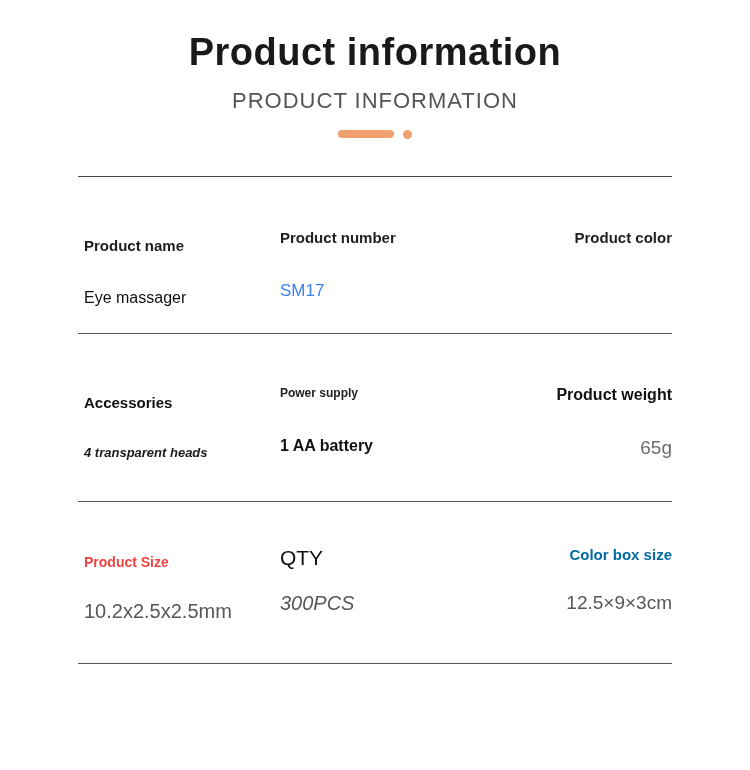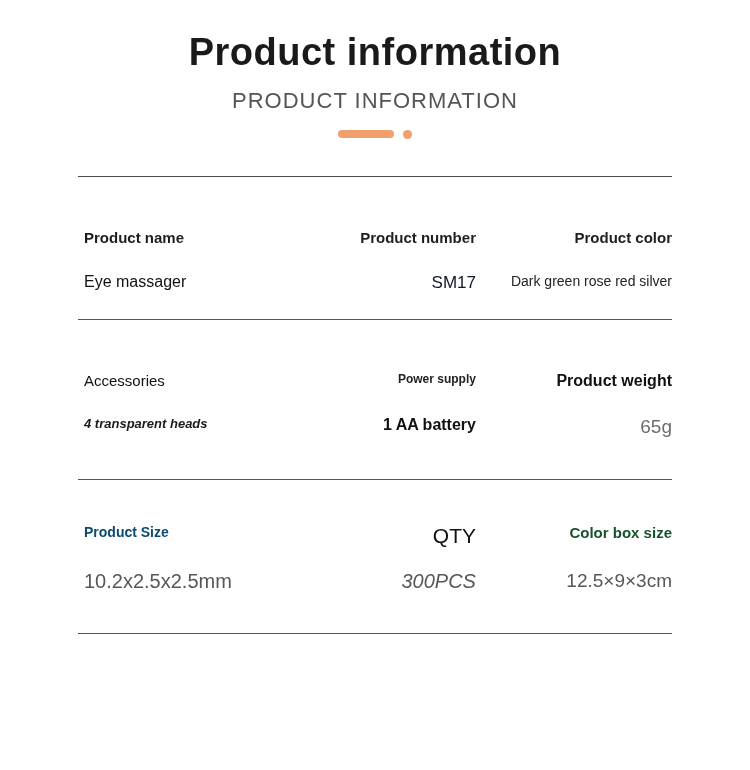--- a/index.html
+++ b/index.html
@@ -72,21 +72,21 @@
     background: #4a4a4a;
     width: 100%;
   }
   .rule.light {
     background: #555;
   }
   .cell {
     box-sizing: border-box;
   }
   .cell.c1 { width: 34%; }
-  .cell.c2 { width: 33%; text-align: right; }
+  .cell.c2 { width: 33%; text-align: left; }
   .cell.c3 { width: 33%; text-align: right; }
 
   .label-row {
     display: flex;
     width: 100%;
   }
   .value-row {
     display: flex;
     width: 100%;
   }
@@ -97,47 +97,47 @@
   }
   .val {
     color: #5b5b5b;
   }
 
   
   .g1 { padding-top: 52px; }
   .g1 .lbl { font-size: 15px; }
   .g1 .val { padding-top: 27px; font-size: 16px; }
   .g1 .v1 { font-weight: normal; color: #111; font-size: 16px; }
-  .g1 .v2 { color: #0f172a; font-size: 17px; }
+  .g1 .v2 { color: #3b82f6; font-size: 17px; }
   .g1 .v3 { color: #222; font-size: 14px; }
   .g1-bottom { padding-top: 26px; }
 
   
   .g2 { padding-top: 52px; }
-  .g2 .l1 { font-size: 15px; font-weight: normal; color: #111; }
+  .g2 .l1 { font-size: 15px; font-weight: bold; color: #111; }
   .g2 .l2 { font-size: 12px; font-weight: bold; color: #222; }
   .g2 .l3 { font-size: 16px; font-weight: bold; color: #111; }
   .g2 .val { padding-top: 26px; }
   .g2 .v1 { font-size: 13px; font-weight: bold; color: #1b1b1b; font-style: italic; }
   .g2 .v2 { font-size: 16px; font-weight: bold; color: #111; }
   .g2 .v3 { font-size: 19px; color: #6d6d6d; }
   .g2-bottom { padding-top: 41px; }
 
   
   .g3 { padding-top: 44px; }
-  .g3 .l1 { font-size: 14px; font-weight: bold; color: #0c4a6e; }
+  .g3 .l1 { font-size: 14px; font-weight: bold; color: #ef4444; }
   .g3 .l2 { font-size: 21px; font-weight: normal; color: #111; }
-  .g3 .l3 { font-size: 15px; font-weight: bold; color: #14532d; }
+  .g3 .l3 { font-size: 15px; font-weight: bold; color: #0369a1; }
   .g3 .val { padding-top: 22px; }
   .g3 .v1 { font-size: 20px; color: #575757; }
   .g3 .v2 { font-size: 20px; color: #575757; font-style: italic; }
   .g3 .v3 { font-size: 19px; color: #575757; }
   .g3-bottom { padding-top: 40px; }
 
-  .indent1 { padding-left: 6px; }
+  .indent1 { padding-left: 6px; margin-top: 8px; }
 </style>
 </head>
 <body>
 
 <div class="page">
 
   <div class="header">
     <h1 class="title-main">Product information</h1>
     <div class="title-sub">PRODUCT INFORMATION</div>
     <div class="accent-row">
@@ -152,21 +152,20 @@
 
     <div class="g1">
       <div class="label-row">
         <div class="cell c1 lbl indent1">Product name</div>
         <div class="cell c2 lbl">Product number</div>
         <div class="cell c3 lbl">Product color</div>
       </div>
       <div class="value-row">
         <div class="cell c1 val v1 indent1">Eye massager</div>
         <div class="cell c2 val v2">SM17</div>
-        <div class="cell c3 val v3">Dark green rose red silver</div>
       </div>
     </div>
     <div class="g1-bottom"></div>
     <div class="rule light"></div>
 
     <div class="g2">
       <div class="label-row">
         <div class="cell c1 lbl l1 indent1">Accessories</div>
         <div class="cell c2 lbl l2">Power supply</div>
         <div class="cell c3 lbl l3">Product weight</div>

